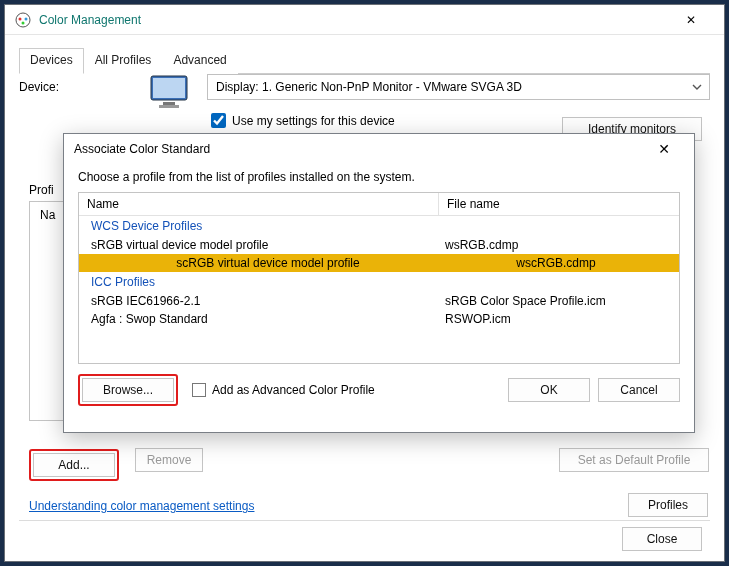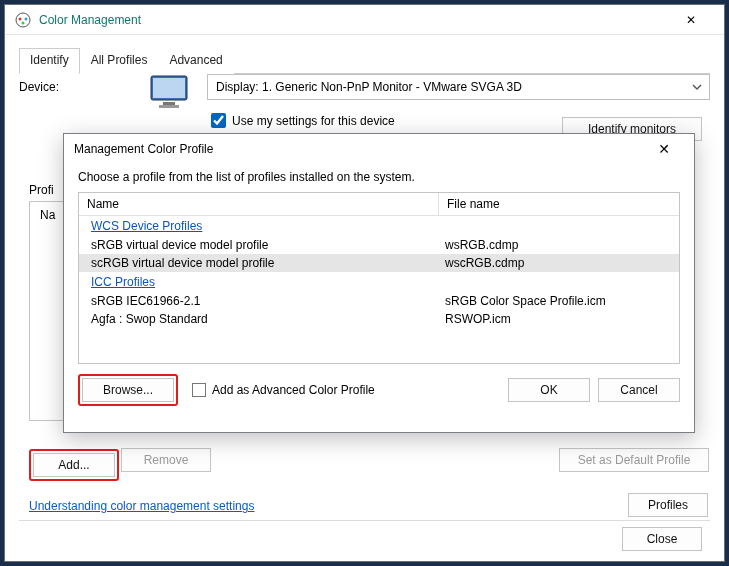--- a/index.html
+++ b/index.html
@@ -40,23 +40,23 @@
   .modal { position:absolute; left:58px; top:128px; width:632px; height:300px; background:#fff; border:1px solid #7a7f86; box-shadow:0 6px 22px rgba(0,0,0,.25); }
   .mtitle { height:30px; display:flex; align-items:center; padding:0 10px; }
   .mtitle .t { flex:1; }
   .mtitle .x { width:40px; text-align:center; font-size:14px; }
   .mbody { padding:6px 14px 10px 14px; }
   .mlist { border:1px solid #c4c4c4; height:172px; overflow:hidden; margin-top:8px;}
   .mhead { display:flex; border-bottom:1px solid #e2e2e2; }
   .mhead .c { padding:4px 8px; }
   .mhead .c1 { width:360px; border-right:1px solid #e2e2e2;}
   .mhead .c2 { flex:1; }
-  .mgroup { color:#1452b8; padding:3px 12px;text-decoration:underline; }
+  .mgroup { color:#1452b8; padding:3px 12px; }
   .mrow { display:flex; padding:2px 12px; }
-  .mrow.sel { background:#e5e5e5; }
+  .mrow.sel { background:#eab308;text-align:center; }
   .mrow .c1 { width:354px; }
   .mrow .c2 { flex:1; }
   .mfoot { display:flex; align-items:center; margin-top:10px; }
   .brwrap { padding:2px; margin-right:14px;}
   .mfoot .sp { flex:1; }
   .mfoot .chk { display:flex; align-items:center; }
   .mfoot .chk .box { width:14px; height:14px; border:1px solid #777; margin-right:6px;}
   .mbtn { width:82px; margin-left:8px; }
 </style>
 </head>
@@ -69,21 +69,21 @@
         <circle cx="5" cy="7" r="1.5" fill="#d33"></circle>
         <circle cx="11" cy="7" r="1.5" fill="#39d"></circle>
         <circle cx="8" cy="11" r="1.5" fill="#3c3"></circle>
       </svg>
     <span class="title-text">Color Management</span>
     <span class="wc">✕</span>
   </div>
 
   <div class="content">
     <div class="tabs">
-      <div class="tab active">Identify</div>
+      <div class="tab active">Devices</div>
       <div class="tab">All Profiles</div>
       <div class="tab">Advanced</div>
     </div>
 
     <div class="devrow">
       <div class="devlbl">Device:</div>
       <div class="monicon">
         <svg viewBox="0 0 40 36">
             <rect x="2" y="2" width="36" height="24" rx="2" fill="#3a6fb7" stroke="#234"></rect>
             <rect x="4" y="4" width="32" height="20" fill="#bcd6f2"></rect>
@@ -110,35 +110,35 @@
 
   <div class="seclbl">Profi</div>
   <div class="listbox">
     <div class="listhead">Na</div>
   </div>
 
   <div class="btmrow">
     <span class="redbox addwrap">
       <span class="btn" style="width:82px">Add...</span>
     </span>
-    <span class="btn disabled" style="width:90px;margin-left:2px">Remove</span>
+    <span class="btn disabled" style="width:68px;margin-left:16px">Remove</span>
     <span style="flex:1"></span>
     <span class="btn disabled" style="width:150px">Set as Default Profile</span>
   </div>
 
   <div class="hr"></div>
   <div class="linkrow">
     <a class="link">Understanding color management settings</a>
   </div>
   <div class="btn profbtn">Profiles</div>
   <div class="btn closebtn">Close</div>
 
   <div class="modal">
     <div class="mtitle">
-      <span class="t">Management Color Profile</span>
+      <span class="t">Associate Color Standard</span>
       <span class="x">✕</span>
     </div>
     <div class="mbody">
       <div>Choose a profile from the list of profiles installed on the system.</div>
       <div class="mlist">
         <div class="mhead">
           <div class="c c1">Name</div>
           <div class="c c2">File name</div>
         </div>
         <div class="mgroup">WCS Device Profiles</div>

